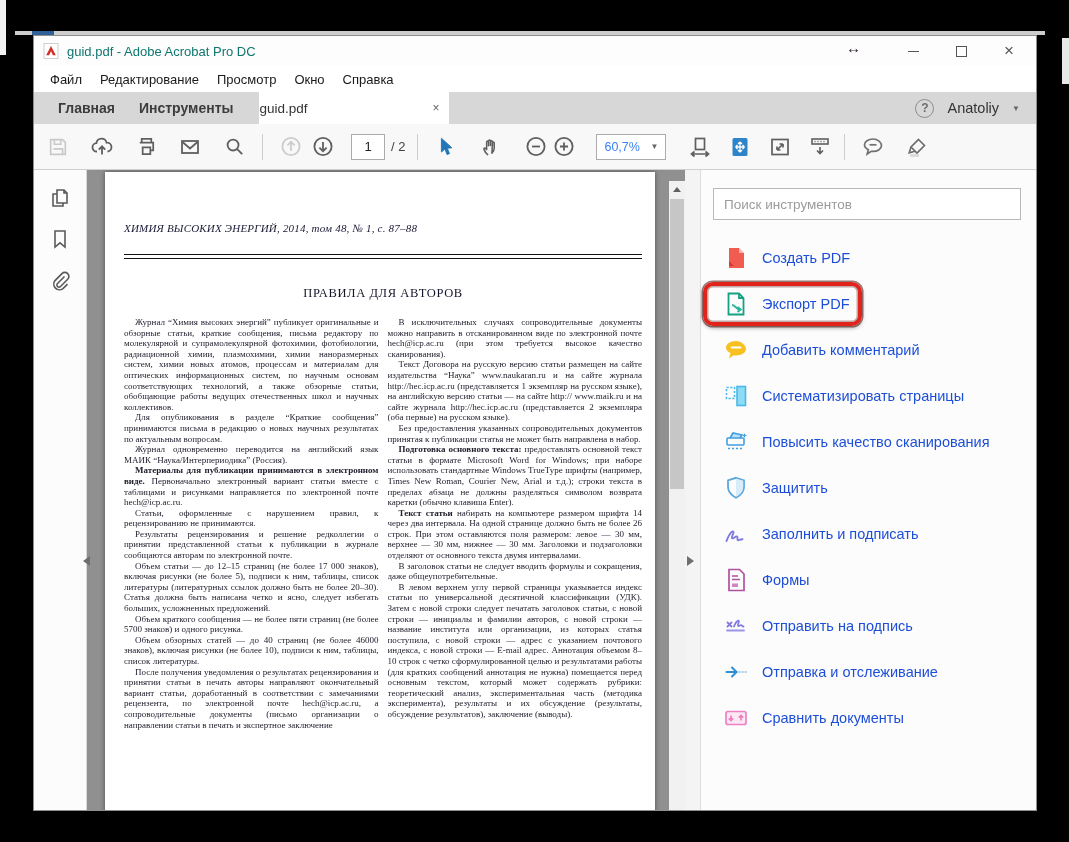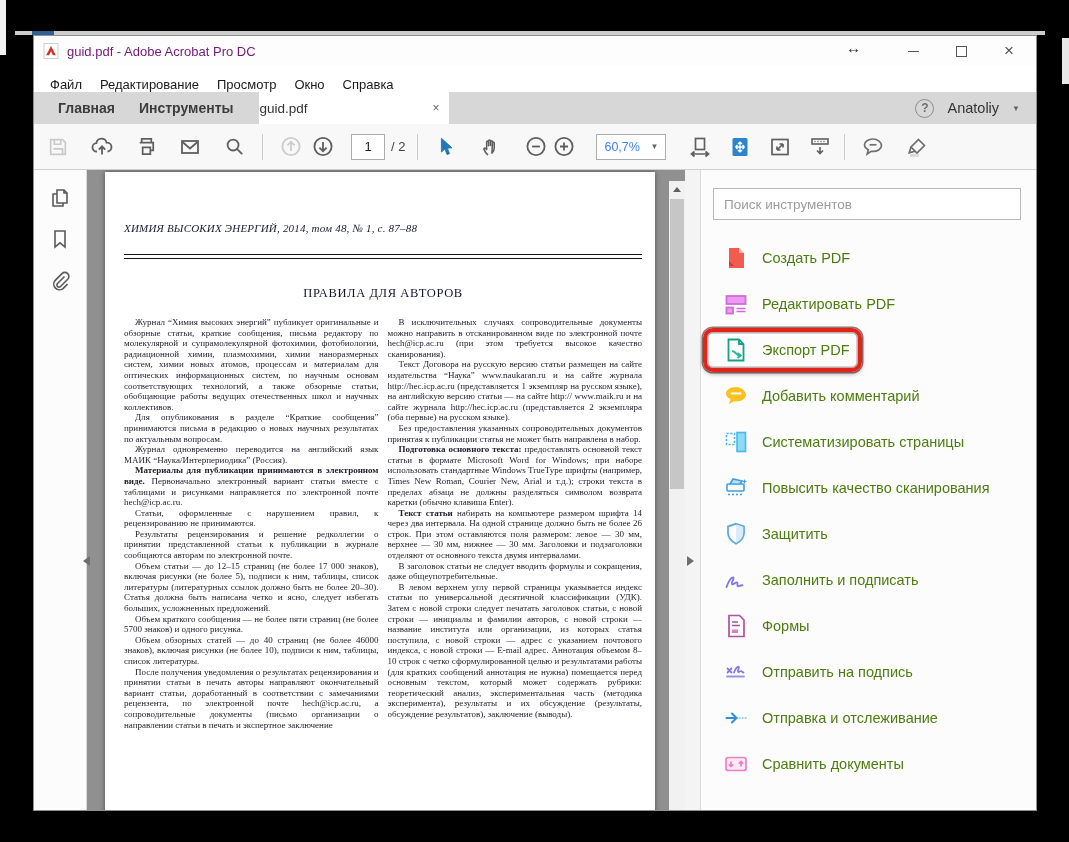--- a/index.html
+++ b/index.html
@@ -10,30 +10,30 @@
   #frag-left{left:0;top:0;width:6px;height:55px;background:#f2f2f2}
   #frag-topbar{left:15px;top:31px;width:1030px;height:4px;background:#cdcdcd}
   #frag-topbar-blue{left:32px;top:31px;width:22px;height:4px;background:#2e5f96}
   #frag-topright{left:1062px;top:38px;width:7px;height:46px;background:#e8e8e8}
 
   
   #app-window{position:absolute;left:33px;top:35px;width:1004px;height:776px;background:#fff;border:1px solid #8f8f8f}
 
   
   #titlebar{position:absolute;left:0;right:0;top:0;height:30px;background:#fdfdfd;display:flex;align-items:center;padding-left:9px}
-  #app-title{color:#701a75;font-size:13px;margin-left:8px}
+  #app-title{color:#0f766e;font-size:13px;margin-left:8px}
   #resize-cursor{position:absolute;left:812px;top:3px;font-size:15px;font-weight:bold;color:#2b1b2e}
   .winctl{position:absolute;top:0;height:30px;width:34px;display:flex;align-items:center;justify-content:center;color:#555}
   #btn-min{left:862px}#btn-max{left:910px}#btn-close{left:958px}
   #btn-min span{display:block;width:11px;border-bottom:1px solid #555}
   #btn-max span{display:block;width:11px;height:11px;border:1px solid #555}
   #btn-close{font-size:17px;font-weight:400}
 
   
-  #menubar{position:absolute;left:0;right:0;top:30px;height:26px;background:#fff;display:flex;align-items:flex-end;padding-left:7px}
+  #menubar{position:absolute;left:0;right:0;top:30px;height:26px;background:#fff;display:flex;align-items:center;padding-left:7px}
   .menu-item{font-size:13px;color:#1a1a1a;padding:0 9px}
 
   
   #tabbar{position:absolute;left:0;right:0;top:56px;height:32px;background:#d7d7d7;display:flex;align-items:center}
   .apptab{font-size:14px;font-weight:bold;color:#3c3c3c;padding:0 12px}
   #tab-home{margin-left:12px}
   #doc-tab{margin-left:14px;width:190px;height:32px;background:#fff;display:flex;align-items:center;justify-content:flex-start;position:relative}
   #doc-tab-label{font-size:13.5px;color:#333}
   #doc-tab-close{position:absolute;right:10px;font-size:12px;color:#666}
   #tab-right{margin-left:auto;display:flex;align-items:center;gap:13px;padding-right:16px}
@@ -78,21 +78,21 @@
   #sidebar{position:absolute;left:667px;right:0;top:0;bottom:0;background:#fcfcfc}
   #tool-search{position:absolute;left:12px;top:18px;width:308px;height:32px;border:1px solid #b9b9b9;background:#fff;padding:0 10px;font-size:13.5px;color:#444}
   #tool-search::placeholder{color:#9b9b9b}
   #tools-list{position:absolute;left:0;right:0;top:65px}
   .tool-row{height:46px;display:flex;align-items:center;padding-left:22px}
   .tool-inner{display:flex;align-items:center;gap:13px}
   .tool-inner.hl{border:4px solid #e0241c;border-radius:10px;padding:5px 8px 5px 16px;margin-left:-20px;
     box-shadow:0 0 0 1.5px rgba(80,15,8,.55), inset 0 0 0 1.5px rgba(80,15,8,.35), 0 2px 4px rgba(0,0,0,.35)}
   .tool-icon{width:26px;height:26px;flex:none}
   .tool-icon svg{display:block}
-  .tool-label{font-size:14.5px;color:#4d7c0f;white-space:nowrap}
+  .tool-label{font-size:14.5px;color:#1d4ed8;white-space:nowrap}
 </style>
 </head>
 <body>
 
 <div class="frag" id="frag-left"></div>
 <div class="frag" id="frag-topbar"></div>
 <div class="frag" id="frag-topbar-blue"></div>
 <div class="frag" id="frag-topright"></div>
 
 <div id="app-window">
@@ -339,32 +339,20 @@
                 <svg width="26" height="26" viewBox="0 0 26 26">
                   <path d="M6 3h10l5 5v15H6z" fill="#f05c50"></path>
                   <path d="M16 3v5h5z" fill="#fff" opacity=".55"></path>
                   <path d="M6 16l5 5H6z" fill="#d8392c"></path>
                 </svg>
               </span>
               <span class="tool-label">Создать PDF</span>
             </div>
           </div>
           <div class="tool-row">
-            <div class="tool-inner">
-              <span class="tool-icon">
-                <svg width="26" height="26" viewBox="0 0 26 26" fill="none" stroke="#d26bd9" stroke-width="1.8">
-                  <rect x="3.5" y="5" width="19" height="8" fill="#eb9bef"></rect>
-                  <rect x="3.5" y="16.5" width="6.5" height="6" fill="#eb9bef"></rect>
-                  <path d="M13.5 17.5h9M13.5 20.5h9" stroke-width="1.6"></path>
-                </svg>
-              </span>
-              <span class="tool-label">Редактировать PDF</span>
-            </div>
-          </div>
-          <div class="tool-row">
             <div class="tool-inner hl">
               <span class="tool-icon">
                 <svg width="26" height="26" viewBox="0 0 26 26" fill="none" stroke="#16a085" stroke-width="1.8">
                   <path d="M5.5 2.5H16l4.5 4.5v16.5H5.5z"></path>
                   <path d="M16 2.5V7h4.5"></path>
                   <path d="M9 14c4 0 3.5 4.5 8 4.5" stroke="#2bb49a" stroke-width="2"></path>
                   <path d="M14.5 16l3.2 2.5-3.2 2.5" stroke="#2bb49a" stroke-width="2"></path>
                 </svg>
               </span>
               <span class="tool-label">Экспорт PDF</span>

